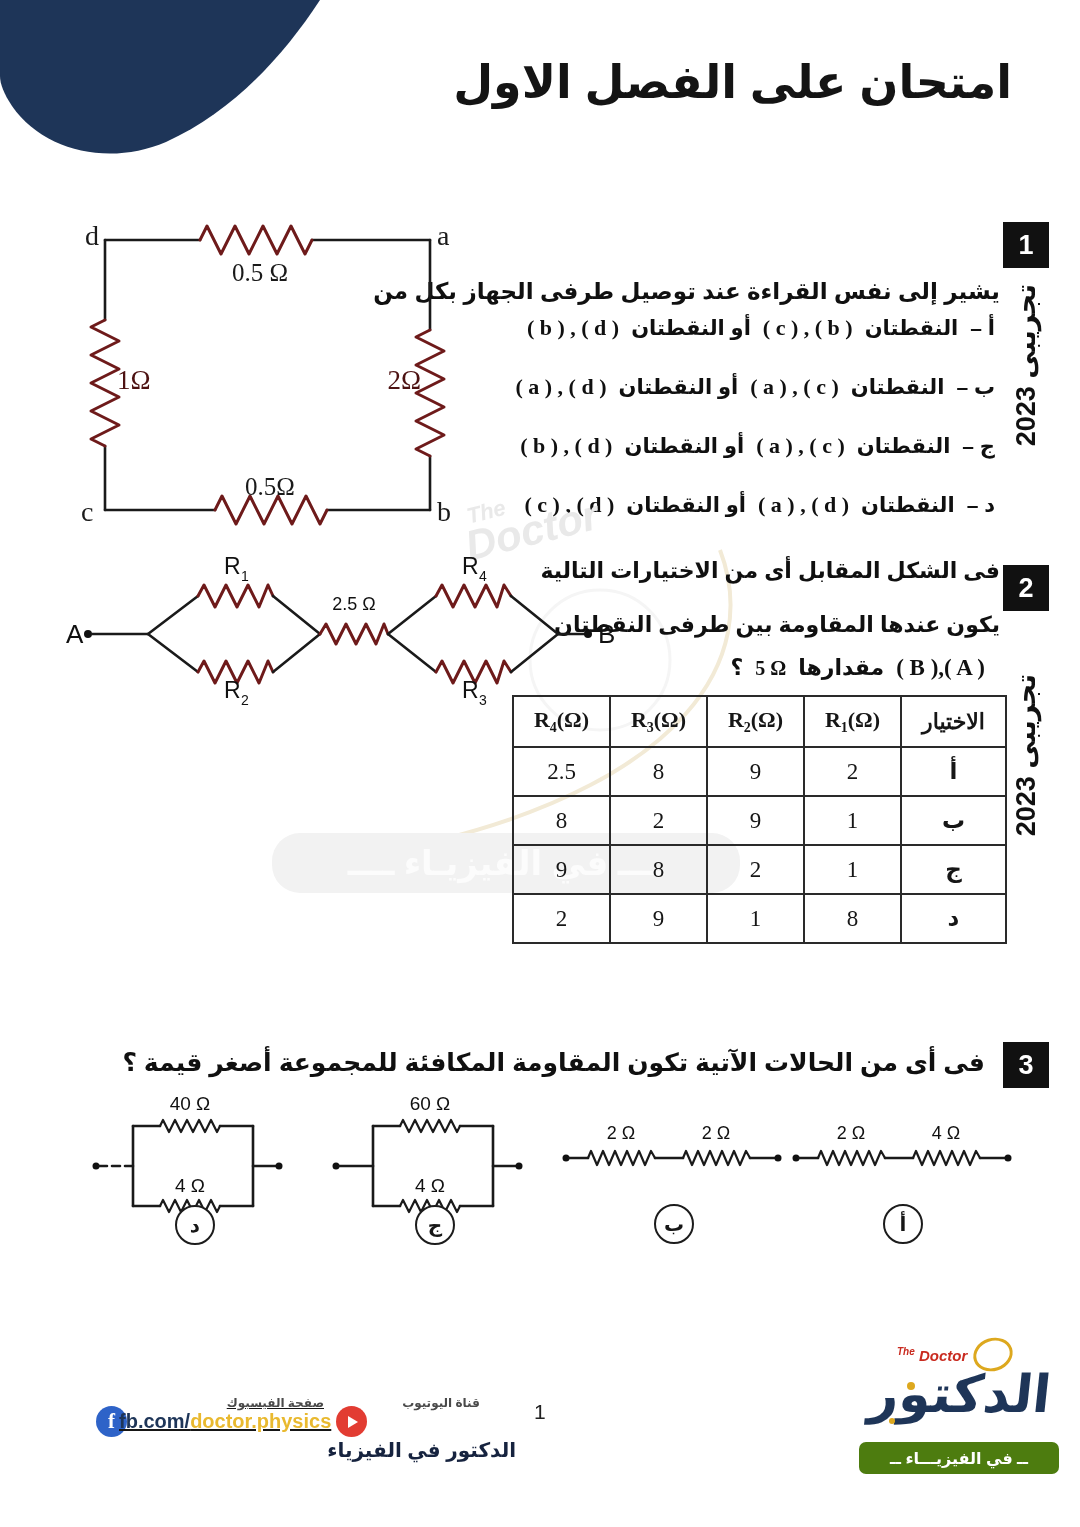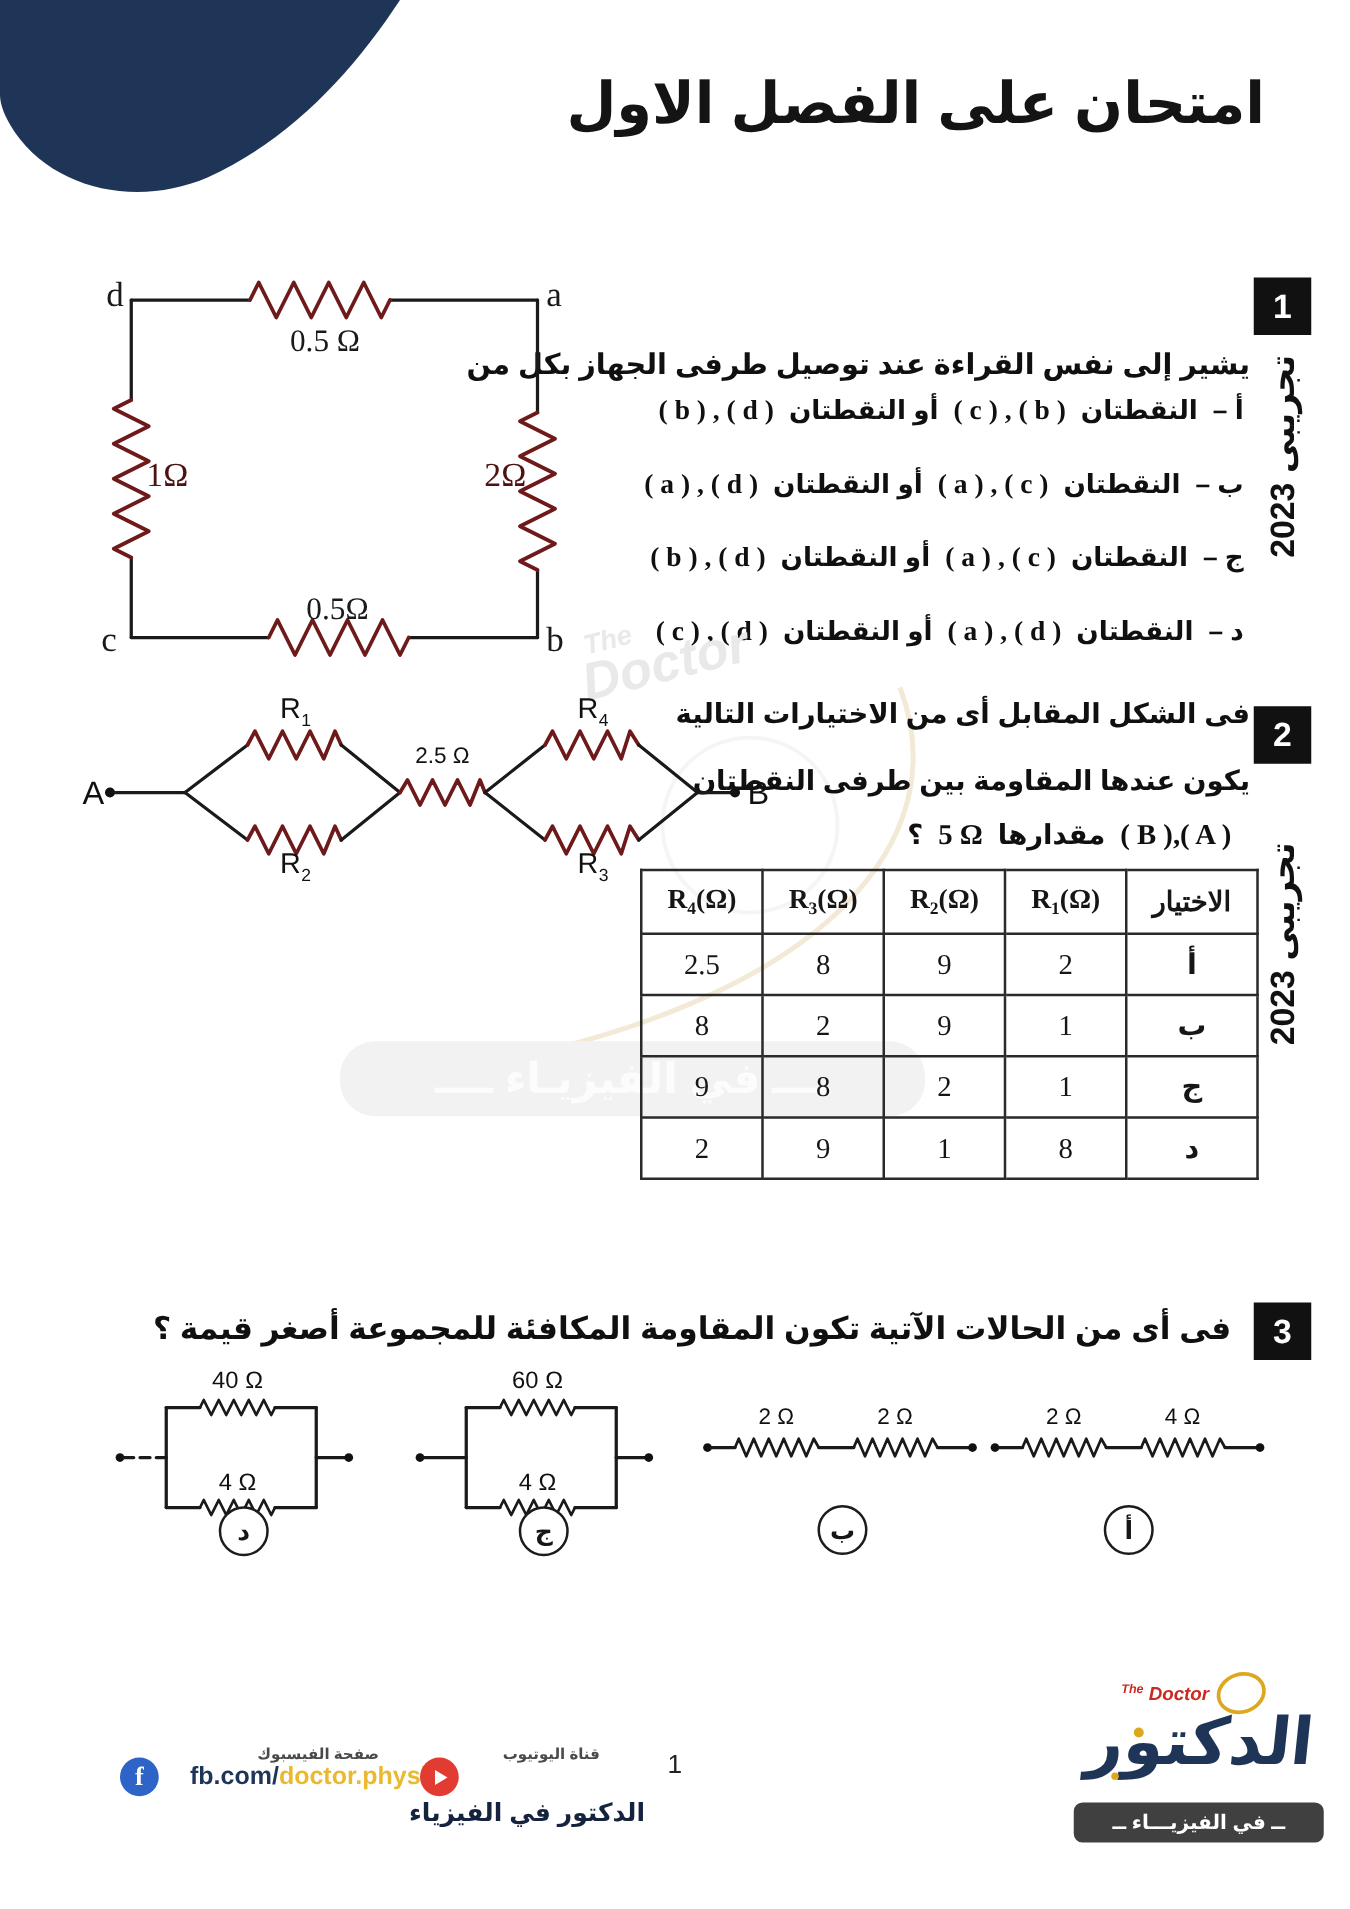--- a/index.html
+++ b/index.html
@@ -46,40 +46,40 @@
            background:#fff;}
   
   .icon-circle{position:absolute;width:31px;height:31px;border-radius:50%;display:flex;
            align-items:center;justify-content:center;}
   #fb-icon{left:96px;top:1406px;background:#2e63c8;color:#fff;
            font-family:"Liberation Serif",serif;font-weight:700;font-size:21px;}
   #yt-icon{left:336px;top:1406px;background:#e23c32;}
   #yt-play{width:0;height:0;border-left:10px solid #fff;border-top:6px solid transparent;
            border-bottom:6px solid transparent;margin-left:3px;}
   .f-small{font-size:12px;color:#4a4a4a;font-weight:700;direction:rtl;}
-  #fb-block{position:absolute;left:152px;top:1396px;width:205px;text-align:center;}
+  #fb-block{position:absolute;left:119px;top:1396px;width:205px;text-align:right;text-decoration:underline;}
   #fb-line{direction:ltr;font-size:20px;font-weight:800;color:#1e3558;white-space:nowrap;}
   #fb-line .hl{color:#e9b92f;}
   #yt-block{position:absolute;left:366px;top:1396px;width:150px;text-align:center;direction:rtl;}
   #yt-name{font-size:20px;font-weight:800;color:#16233f;white-space:nowrap;margin-top:28px;}
   #www-line{position:absolute;left:92px;top:1442px;direction:ltr;font-size:21px;font-weight:800;
            letter-spacing:7px;white-space:nowrap;}
   #www-line .lt{color:#6b7689;} #www-line .dk{color:#1e3558;}
   #page-num{position:absolute;left:534px;top:1400px;font-size:21px;color:#222;font-weight:400;}
   
   #logo{position:absolute;left:855px;top:1338px;width:210px;height:150px;z-index:2;}
   #logo-the-row{position:absolute;left:42px;top:8px;color:#c92b20;font-style:italic;
            font-weight:800;font-size:15px;white-space:nowrap;}
   #logo-the-row .the{font-size:10px;vertical-align:super;}
   #logo-doodle{position:absolute;left:118px;top:0px;width:34px;height:27px;border:3px solid #dda81e;
            border-radius:50%;transform:rotate(-18deg);}
   #logo-arabic{position:absolute;left:0;top:26px;width:100%;text-align:center;color:#1e3558;
            font-size:52px;font-weight:800;direction:rtl;transform:skewX(-6deg);}
   .gold-dot{position:absolute;background:#dda81e;border-radius:50%;}
-  #logo-pill{position:absolute;left:4px;top:104px;width:200px;height:32px;background:#404040;
+  #logo-pill{position:absolute;left:4px;top:104px;width:200px;height:32px;background:#4d7c0f;
            border-radius:7px;color:#fff;display:flex;align-items:center;justify-content:center;
            font-size:16px;font-weight:700;direction:rtl;}
   
   .wire{stroke:#1a1a1a;stroke-width:2.6;fill:none;stroke-linecap:round;}
   .res-red{stroke:#6e1a1a;stroke-width:3;fill:none;stroke-linejoin:round;stroke-linecap:round;}
   .res-blk{stroke:#1a1a1a;stroke-width:2.2;fill:none;stroke-linejoin:round;stroke-linecap:round;}
   .lbl{font-family:"Liberation Serif","DejaVu Serif",serif;fill:#1a1a1a;}
   .lbl-red{font-family:"Liberation Serif","DejaVu Serif",serif;fill:#4d1212;}
   .lbl-sans{font-family:"Liberation Sans","DejaVu Sans",sans-serif;fill:#111;}
   .dot{fill:#111;}
@@ -166,21 +166,21 @@
   <div id="wm-band">ــــ  في الفيزيـاء  ــــ</div>
 
   <div class="badge" style="left:1003px;top:565px;">2</div>
   <div class="sidebar-rot" style="left:931px;top:735px;">تجريبى 2023</div>
 
   <div class="qline" style="right:80px;top:558px;font-size:22px;">فى الشكل المقابل أى من الاختيارات التالية</div>
   <div class="qline" style="right:80px;top:612px;font-size:22px;">يكون عندها المقاومة بين طرفى النقطتان</div>
   <div class="opt-row" style="right:95px;top:655px;font-size:22px;">
     <span class="opt-pair" dir="ltr" style="font-size:23px;">( B ),( A )</span>
     <span>مقدارها</span>
-    <span class="opt-pair" dir="ltr" style="font-size:23px;">5 Ω</span>
+    <span class="opt-pair" dir="ltr" style="font-size:20px;">5 Ω</span>
     <span>؟</span>
   </div>
 
   <svg class="abs" style="left:58px;top:548px;z-index:1;" width="560" height="158" viewBox="0 0 560 158">
     <circle class="dot" cx="30" cy="86" r="4"></circle>
     <polyline class="wire" points="34,86 90,86"></polyline>
     <polyline class="wire" points="90,86 140,48"></polyline>
     <polyline class="wire" points="90,86 140,124"></polyline>
     <polyline class="res-red" points="140,48 146,37 157,59 168,37 179,59 190,37 201,59 210,37 215,48"></polyline>
     <polyline class="res-red" points="140,124 146,113 157,135 168,113 179,135 190,113 201,135 210,113 215,124"></polyline>

